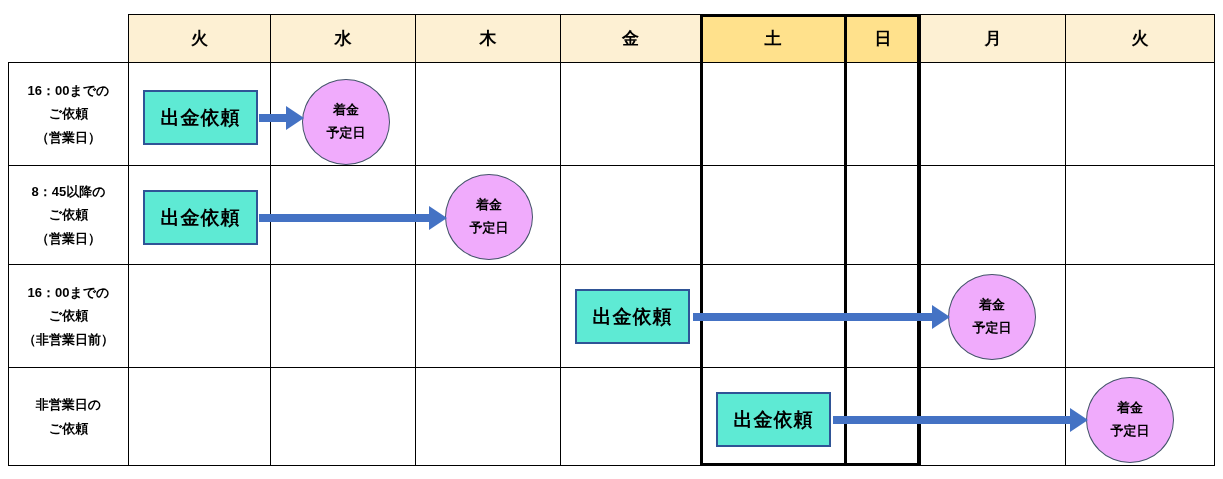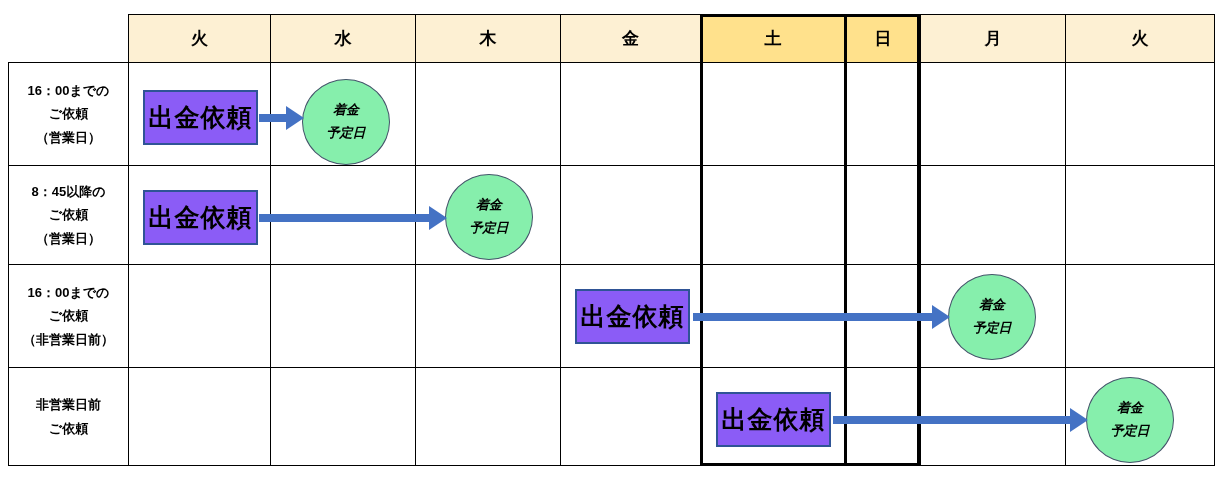--- a/index.html
+++ b/index.html
@@ -47,32 +47,32 @@
     pointer-events:none; z-index:2;
   }
   .weekend-divider {
     position:absolute; left:844px; top:14px;
     width:3px; height:452px; background:#000;
     pointer-events:none; z-index:2;
   }
   
   .req-box {
     position:absolute; width:115px; height:55px;
-    background:#8b5cf6; border:2px solid #2F5496;
+    background:#5eead4; border:2px solid #2F5496;
     box-sizing:border-box; z-index:3;
     display:flex; align-items:center; justify-content:center;
-    font-size:25px; font-weight:bold; letter-spacing:1px;
+    font-size:19px; font-weight:bold; letter-spacing:1px;
   }
   .arr-circle {
     position:absolute; width:88px; height:86px;
-    background:#86efac; border:1.5px solid #44546A;
+    background:#f0abfc; border:1.5px solid #44546A;
     border-radius:50%; box-sizing:border-box; z-index:3;
     display:flex; align-items:center; justify-content:center;
     text-align:center; font-size:13px; font-weight:bold;
-    line-height:1.75; white-space:pre-line;font-style:italic;
+    line-height:1.75; white-space:pre-line;
   }
   .arrow { position:absolute; z-index:4; }
   .arrow rect, .arrow polygon { fill:#4472C4; }
 </style>
 </head>
 <body>
 
 <div id="stage">
 
   <div id="grid">
@@ -116,21 +116,21 @@
 （非営業日前）</div>
     <div class="cell"></div>
     <div class="cell"></div>
     <div class="cell"></div>
     <div class="cell"></div>
     <div class="cell"></div>
     <div class="cell"></div>
     <div class="cell"></div>
     <div class="cell col-last"></div>
 
-    <div class="cell rowlabel row-last">非営業日前
+    <div class="cell rowlabel row-last">非営業日の
 ご依頼</div>
     <div class="cell row-last"></div>
     <div class="cell row-last"></div>
     <div class="cell row-last"></div>
     <div class="cell row-last"></div>
     <div class="cell row-last"></div>
     <div class="cell row-last"></div>
     <div class="cell row-last"></div>
     <div class="cell row-last col-last"></div>
   </div>

